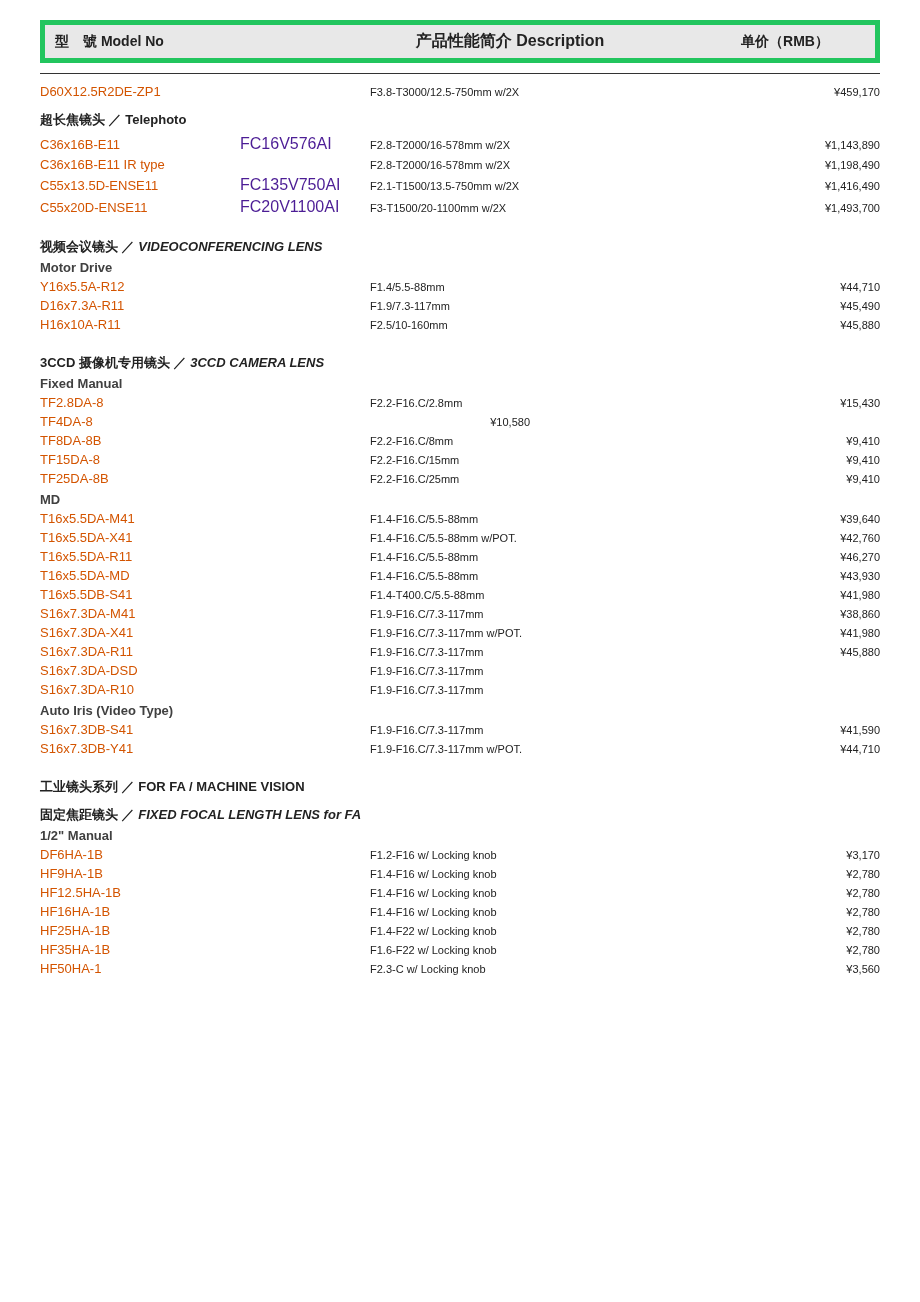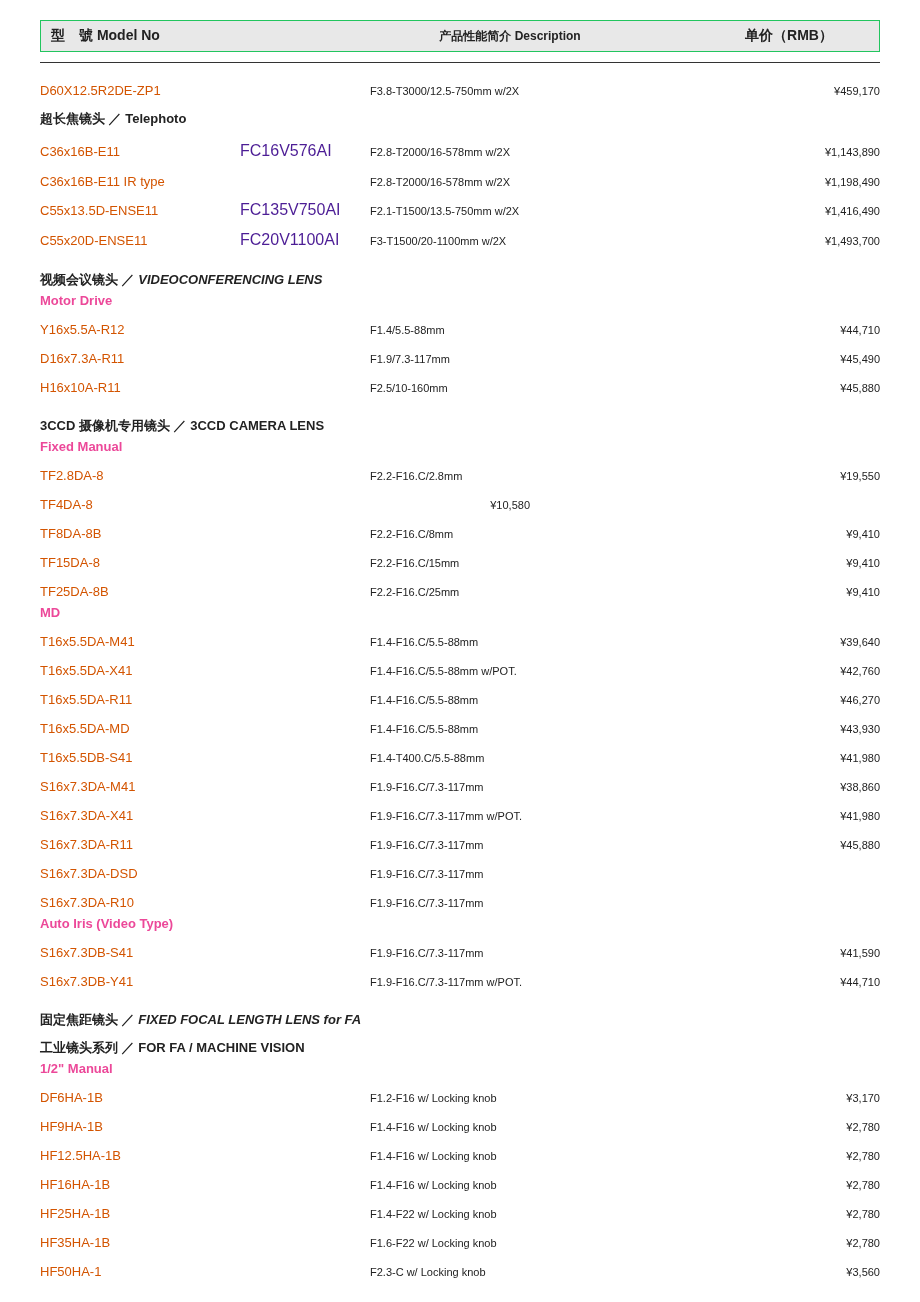--- a/index.html
+++ b/index.html
@@ -9,33 +9,33 @@
       font-size: 13px;
       color: #222;
       width: 920px;
       min-height: 1302px;
       padding: 20px 40px;
     }
     .header-row {
       display: flex;
       align-items: center;
       background: #e8e8e8;
-      border: 1px solid #22c55e;
+      border: 5px solid #22c55e;
       padding: 6px 10px;
       margin-bottom: 10px;
     }
     .header-model {
       width: 260px;
       font-weight: bold;
       font-size: 14px;
     }
     .header-desc {
       flex: 1;
       font-weight: bold;
-      font-size: 12px;
+      font-size: 16px;
       text-align: center;
     }
     .header-price {
       width: 160px;
       font-weight: bold;
       font-size: 14px;
       text-align: center;
     }
     .divider {
       border: none;
@@ -45,32 +45,31 @@
     .section-title {
       font-weight: bold;
       font-size: 13px;
       margin: 10px 0 4px 0;
       color: #222;
     }
     .subsection-title {
       font-weight: bold;
       font-size: 13px;
       margin: 4px 0 2px 0;
-      color: #ec4899;
+      color: #404040;
     }
     .product-row {
       display: flex;
       align-items: baseline;
       padding: 2px 0;
     }
     .col-model {
       width: 200px;
       color: #d35400;
       font-size: 13px;
-      margin-top: 10px;
     }
     .col-extra {
       width: 130px;
       color: #4c1d95;
       font-size: 16px;
     }
     .col-desc {
       flex: 1;
       color: #222;
       font-size: 11px;
@@ -140,27 +139,27 @@
       <div class="col-desc">F1.9/7.3-117mm</div>
       <div class="col-price">¥45,490</div>
     </div>
     <div class="product-row">
       <div class="col-model">H16x10A-R11</div>
       <div class="col-extra"></div>
       <div class="col-desc">F2.5/10-160mm</div>
       <div class="col-price">¥45,880</div>
     </div>
     <div class="spacer"></div>
-    <div class="section-title"><span>3CCD 摄像机专用镜头 ／ </span><span style="">3CCD CAMERA LENS</span></div>
+    <div class="section-title"><span>3CCD 摄像机专用镜头 ／ </span><span style="font-style: italic;">3CCD CAMERA LENS</span></div>
     <div class="subsection-title">Fixed Manual</div>
     <div class="product-row">
       <div class="col-model">TF2.8DA-8</div>
       <div class="col-extra"></div>
       <div class="col-desc">F2.2-F16.C/2.8mm</div>
-      <div class="col-price">¥19,550</div>
+      <div class="col-price">¥15,430</div>
     </div>
     <div class="product-row">
       <div class="col-model">TF4DA-8</div>
       <div class="col-extra"></div>
       <div class="col-price">¥10,580</div>
     </div>
     <div class="product-row">
       <div class="col-model">TF8DA-8B</div>
       <div class="col-extra"></div>
       <div class="col-desc">F2.2-F16.C/8mm</div>
@@ -246,22 +245,22 @@
       <div class="col-desc">F1.9-F16.C/7.3-117mm</div>
       <div class="col-price">¥41,590</div>
     </div>
     <div class="product-row">
       <div class="col-model">S16x7.3DB-Y41</div>
       <div class="col-extra"></div>
       <div class="col-desc">F1.9-F16.C/7.3-117mm w/POT.</div>
       <div class="col-price">¥44,710</div>
     </div>
     <div class="spacer"></div>
+    <div class="section-title"><span>工业镜头系列 ／ </span><span>FOR FA / MACHINE VISION</span></div>
     <div class="section-title"><span>固定焦距镜头 ／ </span><span style="font-style: italic;">FIXED FOCAL LENGTH LENS for FA</span></div>
-    <div class="section-title"><span>工业镜头系列 ／ </span><span>FOR FA / MACHINE VISION</span></div>
     <div class="subsection-title">1/2" Manual</div>
     <div class="product-row">
       <div class="col-model">DF6HA-1B</div>
       <div class="col-extra"></div>
       <div class="col-desc">F1.2-F16 w/ Locking knob</div>
       <div class="col-price">¥3,170</div>
     </div>
     <div class="product-row">
       <div class="col-model">HF9HA-1B</div>
       <div class="col-extra"></div>

